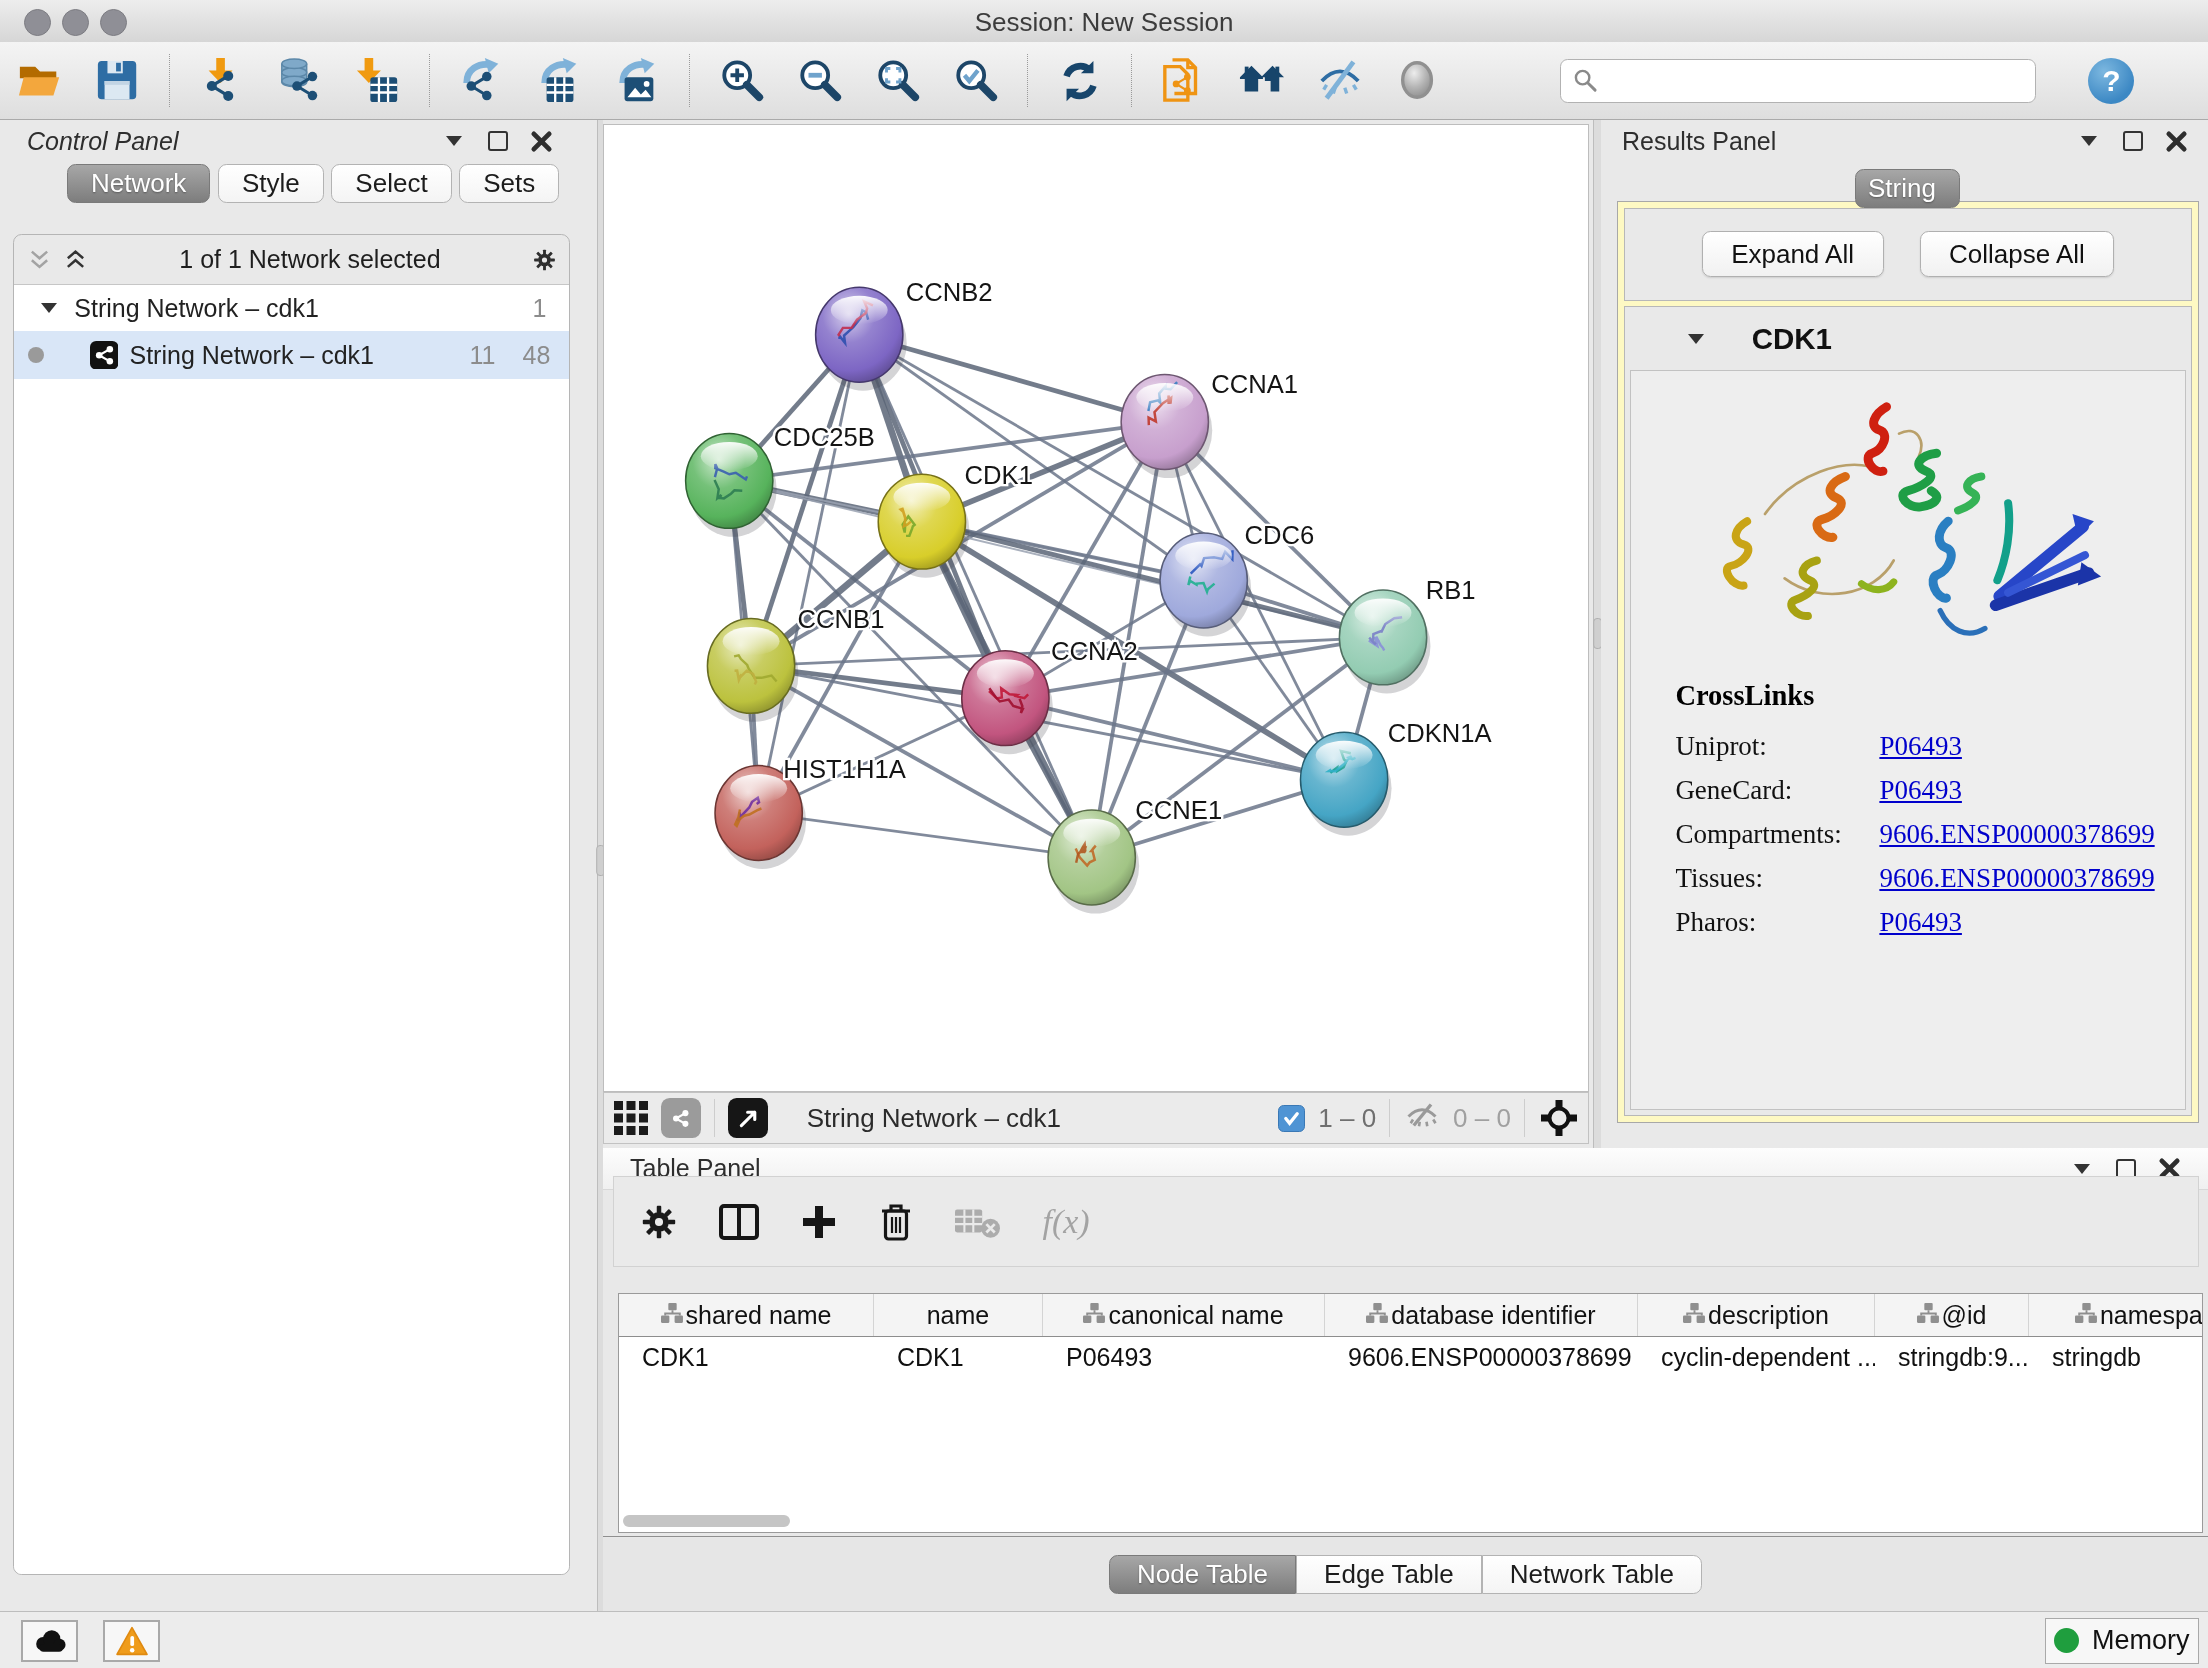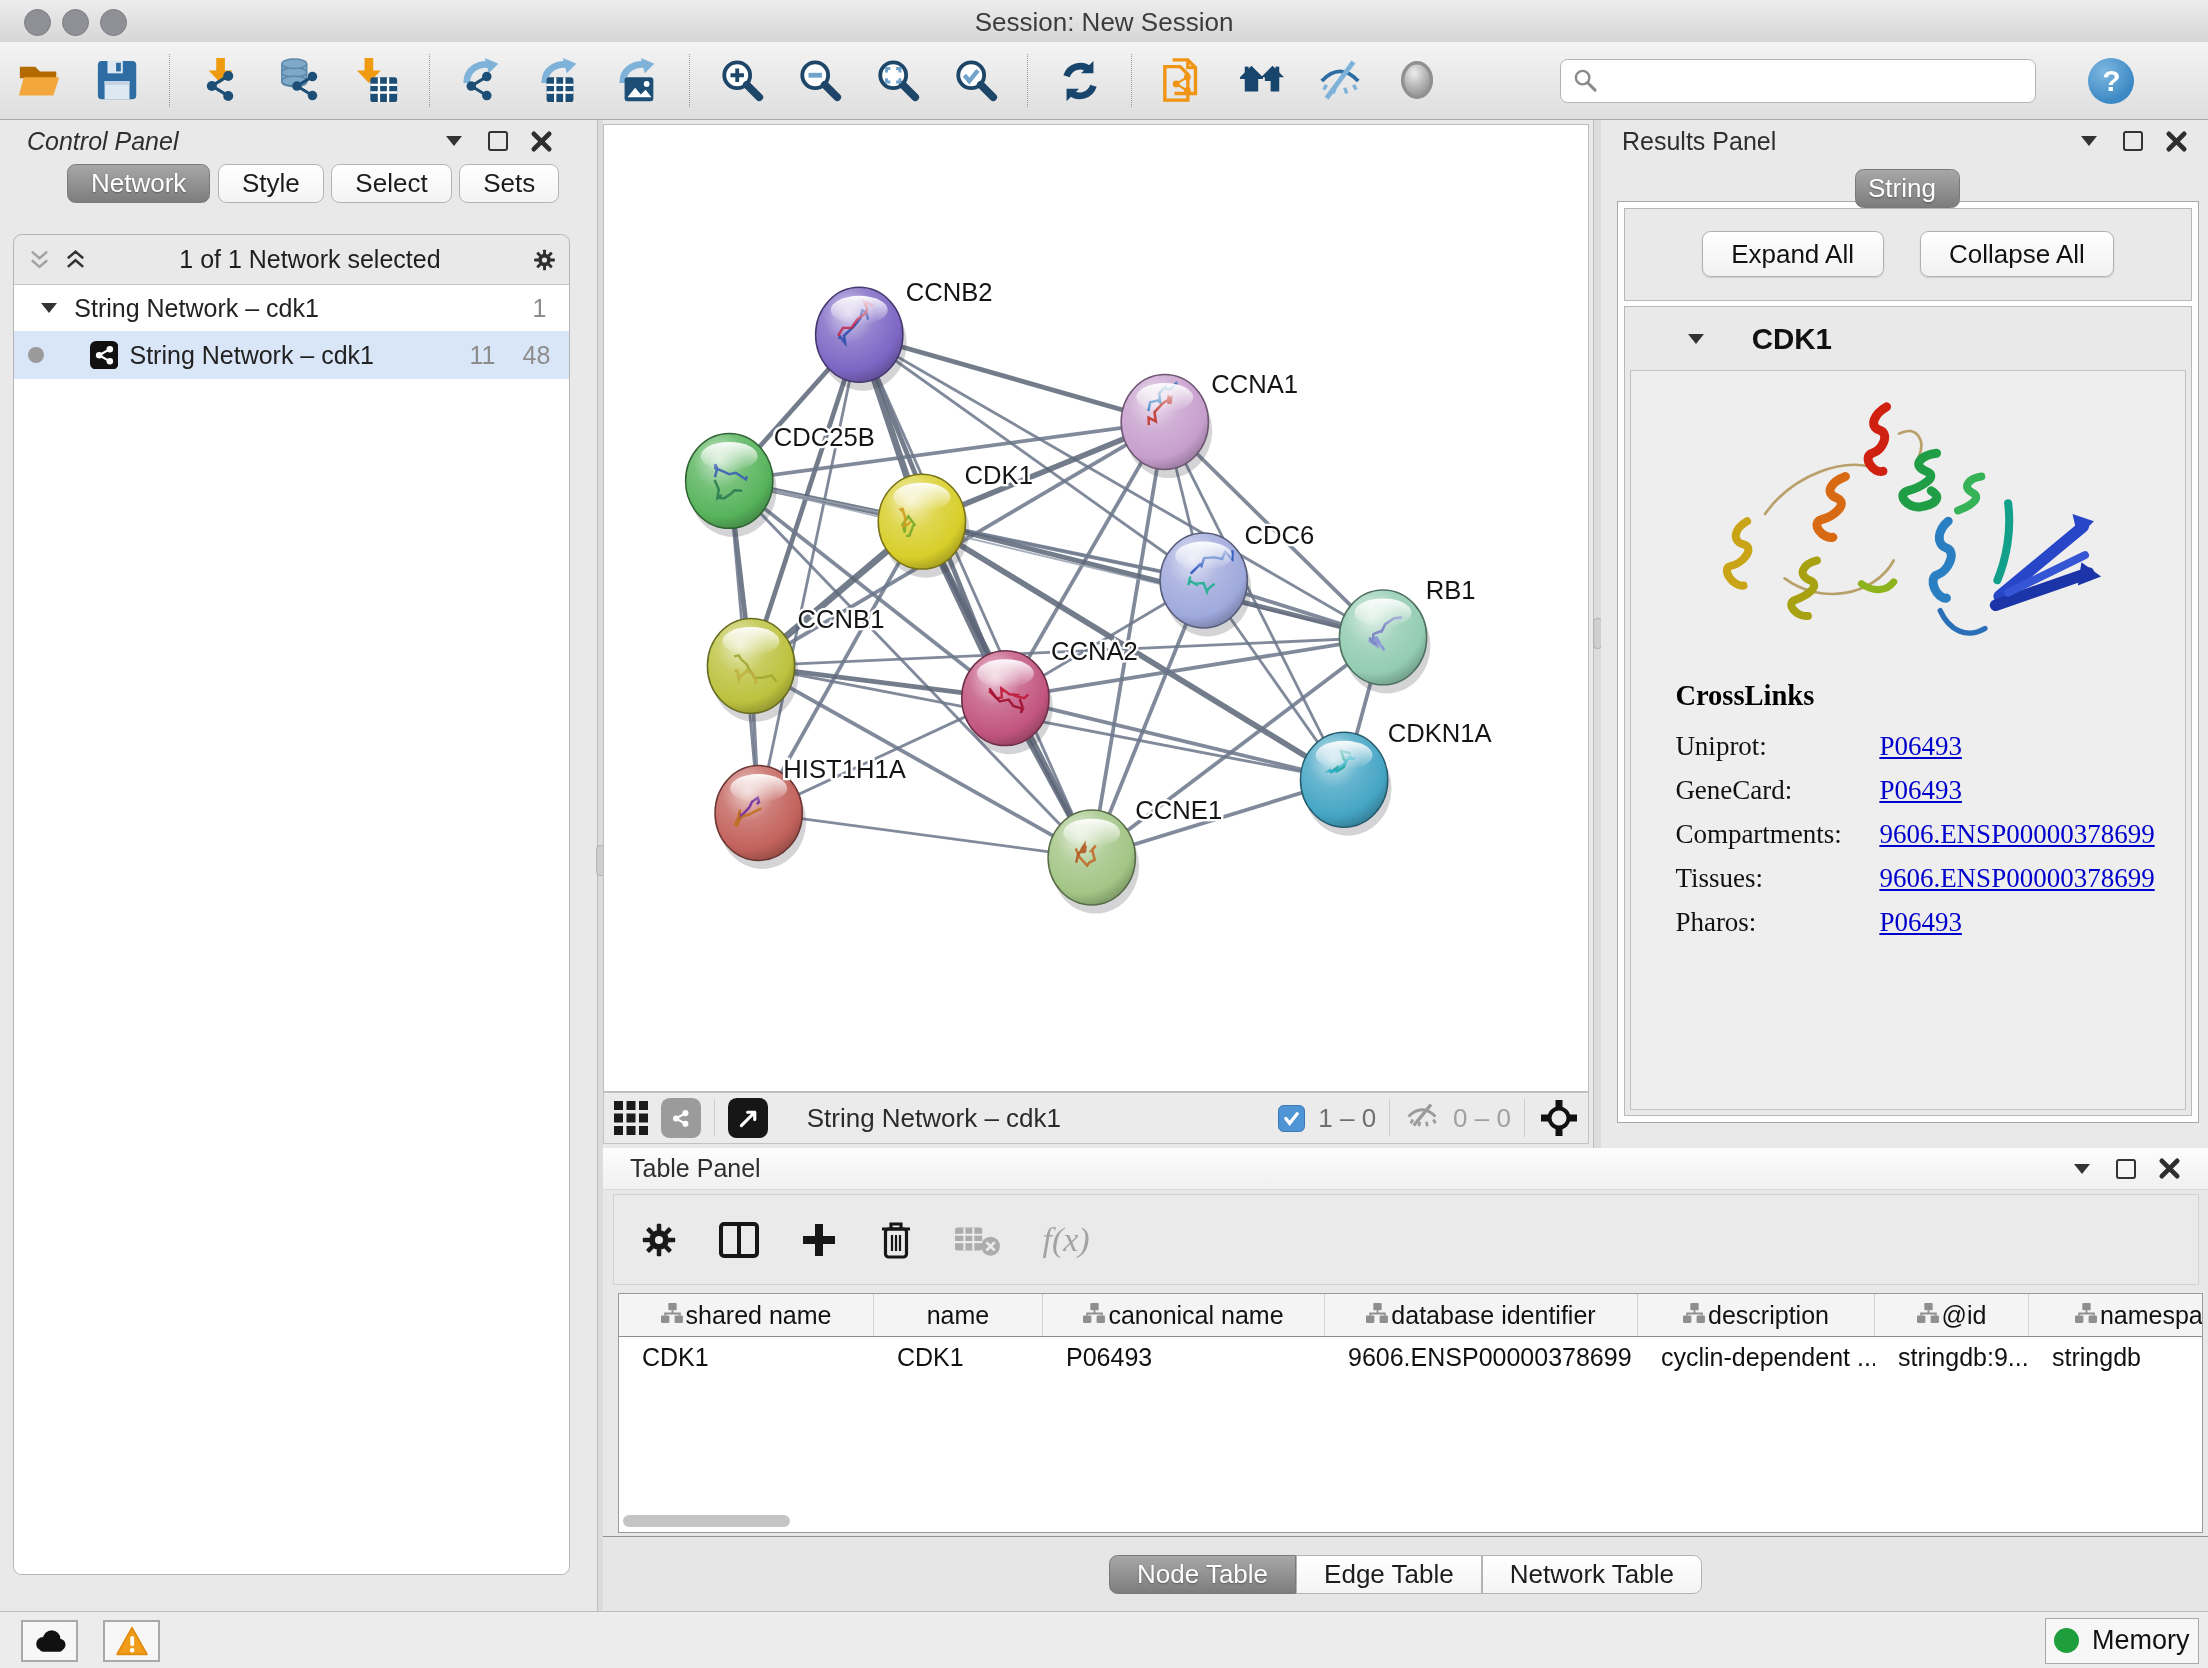--- a/index.html
+++ b/index.html
@@ -62,41 +62,41 @@
   .checkbox{width:27px;height:27px;border-radius:5.7px;background:#4f94d4;border:1.9px solid #3a78b5;
     display:flex;align-items:center;justify-content:center;box-sizing:border-box;}
   .blackbtn{width:40px;height:40px;border-radius:8.6px;background:#161616;display:flex;
     align-items:center;justify-content:center;}
   .graybtn{width:40px;height:40px;border-radius:8.6px;background:#9b9b9b;display:flex;
     align-items:center;justify-content:center;}
   
   .results-panel{left:1601px;top:120px;width:608px;height:1028px;background:#e9e9e9;}
   .rp-tab{position:absolute;left:254px;top:49px;z-index:2;padding-left:12px;}
   .rp-pane{position:absolute;left:16px;top:81px;width:582px;height:922px;border:1.9px solid #a8a8a8;
-    box-sizing:border-box;background:#ffffff;padding:5.7px;display:flex;flex-direction:column;gap:5.7px;}
+    box-sizing:border-box;background:#fef9c3;padding:5.7px;display:flex;flex-direction:column;gap:5.7px;}
   .rp-card{border:1.9px solid #b8b8b8;background:#e9e9e9;}
   .rp-card.buttons{height:91px;flex:0 0 auto;display:flex;align-items:center;justify-content:center;gap:36px;}
   .btn{border:1.9px solid #b0b0b0;background:linear-gradient(#ffffff,#f1f1f1);border-radius:8.6px;
     font-size:26px;padding:6.7px 28.5px;color:#111;box-shadow:0 1px 1.9px rgba(0,0,0,.12);}
   .rp-card.protein{flex:1;display:flex;flex-direction:column;}
   .prot-head{height:63px;display:flex;align-items:center;gap:48px;padding-left:63px;flex:0 0 auto;}
   .prot-name{font-size:29.5px;font-weight:bold;color:#111;}
   .prot-body{margin:0 5.7px 5.7px 5.7px;border:1.9px solid #c2c2c2;background:#eeeeee;flex:1;overflow:hidden;}
   .prot-desc{padding:15px 0 5.7px 27px;font-size:26px;color:#151515;}
   .crosslinks{padding-left:44px;font-family:"Liberation Serif","DejaVu Serif",serif;margin-top:13.3px;}
   .cl-title{font-weight:bold;font-size:28.5px;color:#000;margin-bottom:13.3px;}
   .cl-row{display:flex;height:44px;align-items:center;font-size:27px;}
   .cl-label{width:204px;color:#111;}
   .cl-value{color:#0000cc;text-decoration:underline;}
   
   .table-panel{left:603px;top:1148px;width:1605px;height:463px;background:#e8e8e8;}
   .tp-titlebar{position:absolute;left:0;top:0;width:100%;height:42px;
     background:linear-gradient(#fdfdfd,#f0f0f0);border-bottom:1px solid #d8d8d8;
     display:flex;align-items:center;padding:0 27px;box-sizing:border-box;}
-  .tp-toolbar{position:absolute;left:9.5px;top:46px;width:1586px;height:91px;background:#eaeaea;
+  .tp-toolbar{position:absolute;left:9.5px;top:28px;width:1586px;height:91px;background:#eaeaea;
     border:1px solid #d2d2d2;display:flex;align-items:center;gap:42px;padding:0 27px;box-sizing:border-box;}
   .tp-tool{display:flex;align-items:center;justify-content:center;}
   .fx{font-family:"Liberation Serif","DejaVu Serif",serif;font-style:italic;font-size:34px;color:#9c9c9c;}
   .tp-table{position:absolute;left:15px;top:145px;width:1585px;height:240px;border:1.9px solid #9a9a9a;
     background:#fff;box-sizing:border-box;overflow:hidden;}
   .thead{display:flex;height:42px;background:#f4f4f4;border-bottom:1.9px solid #8d8d8d;}
   .th{display:flex;align-items:center;justify-content:center;gap:2px;font-size:25px;color:#111;
     border-right:1px solid #d4d4d4;box-sizing:border-box;flex:0 0 auto;}
   .trow{display:flex;height:40px;}
   .td{display:flex;align-items:center;font-size:25px;color:#111;padding-left:23px;

